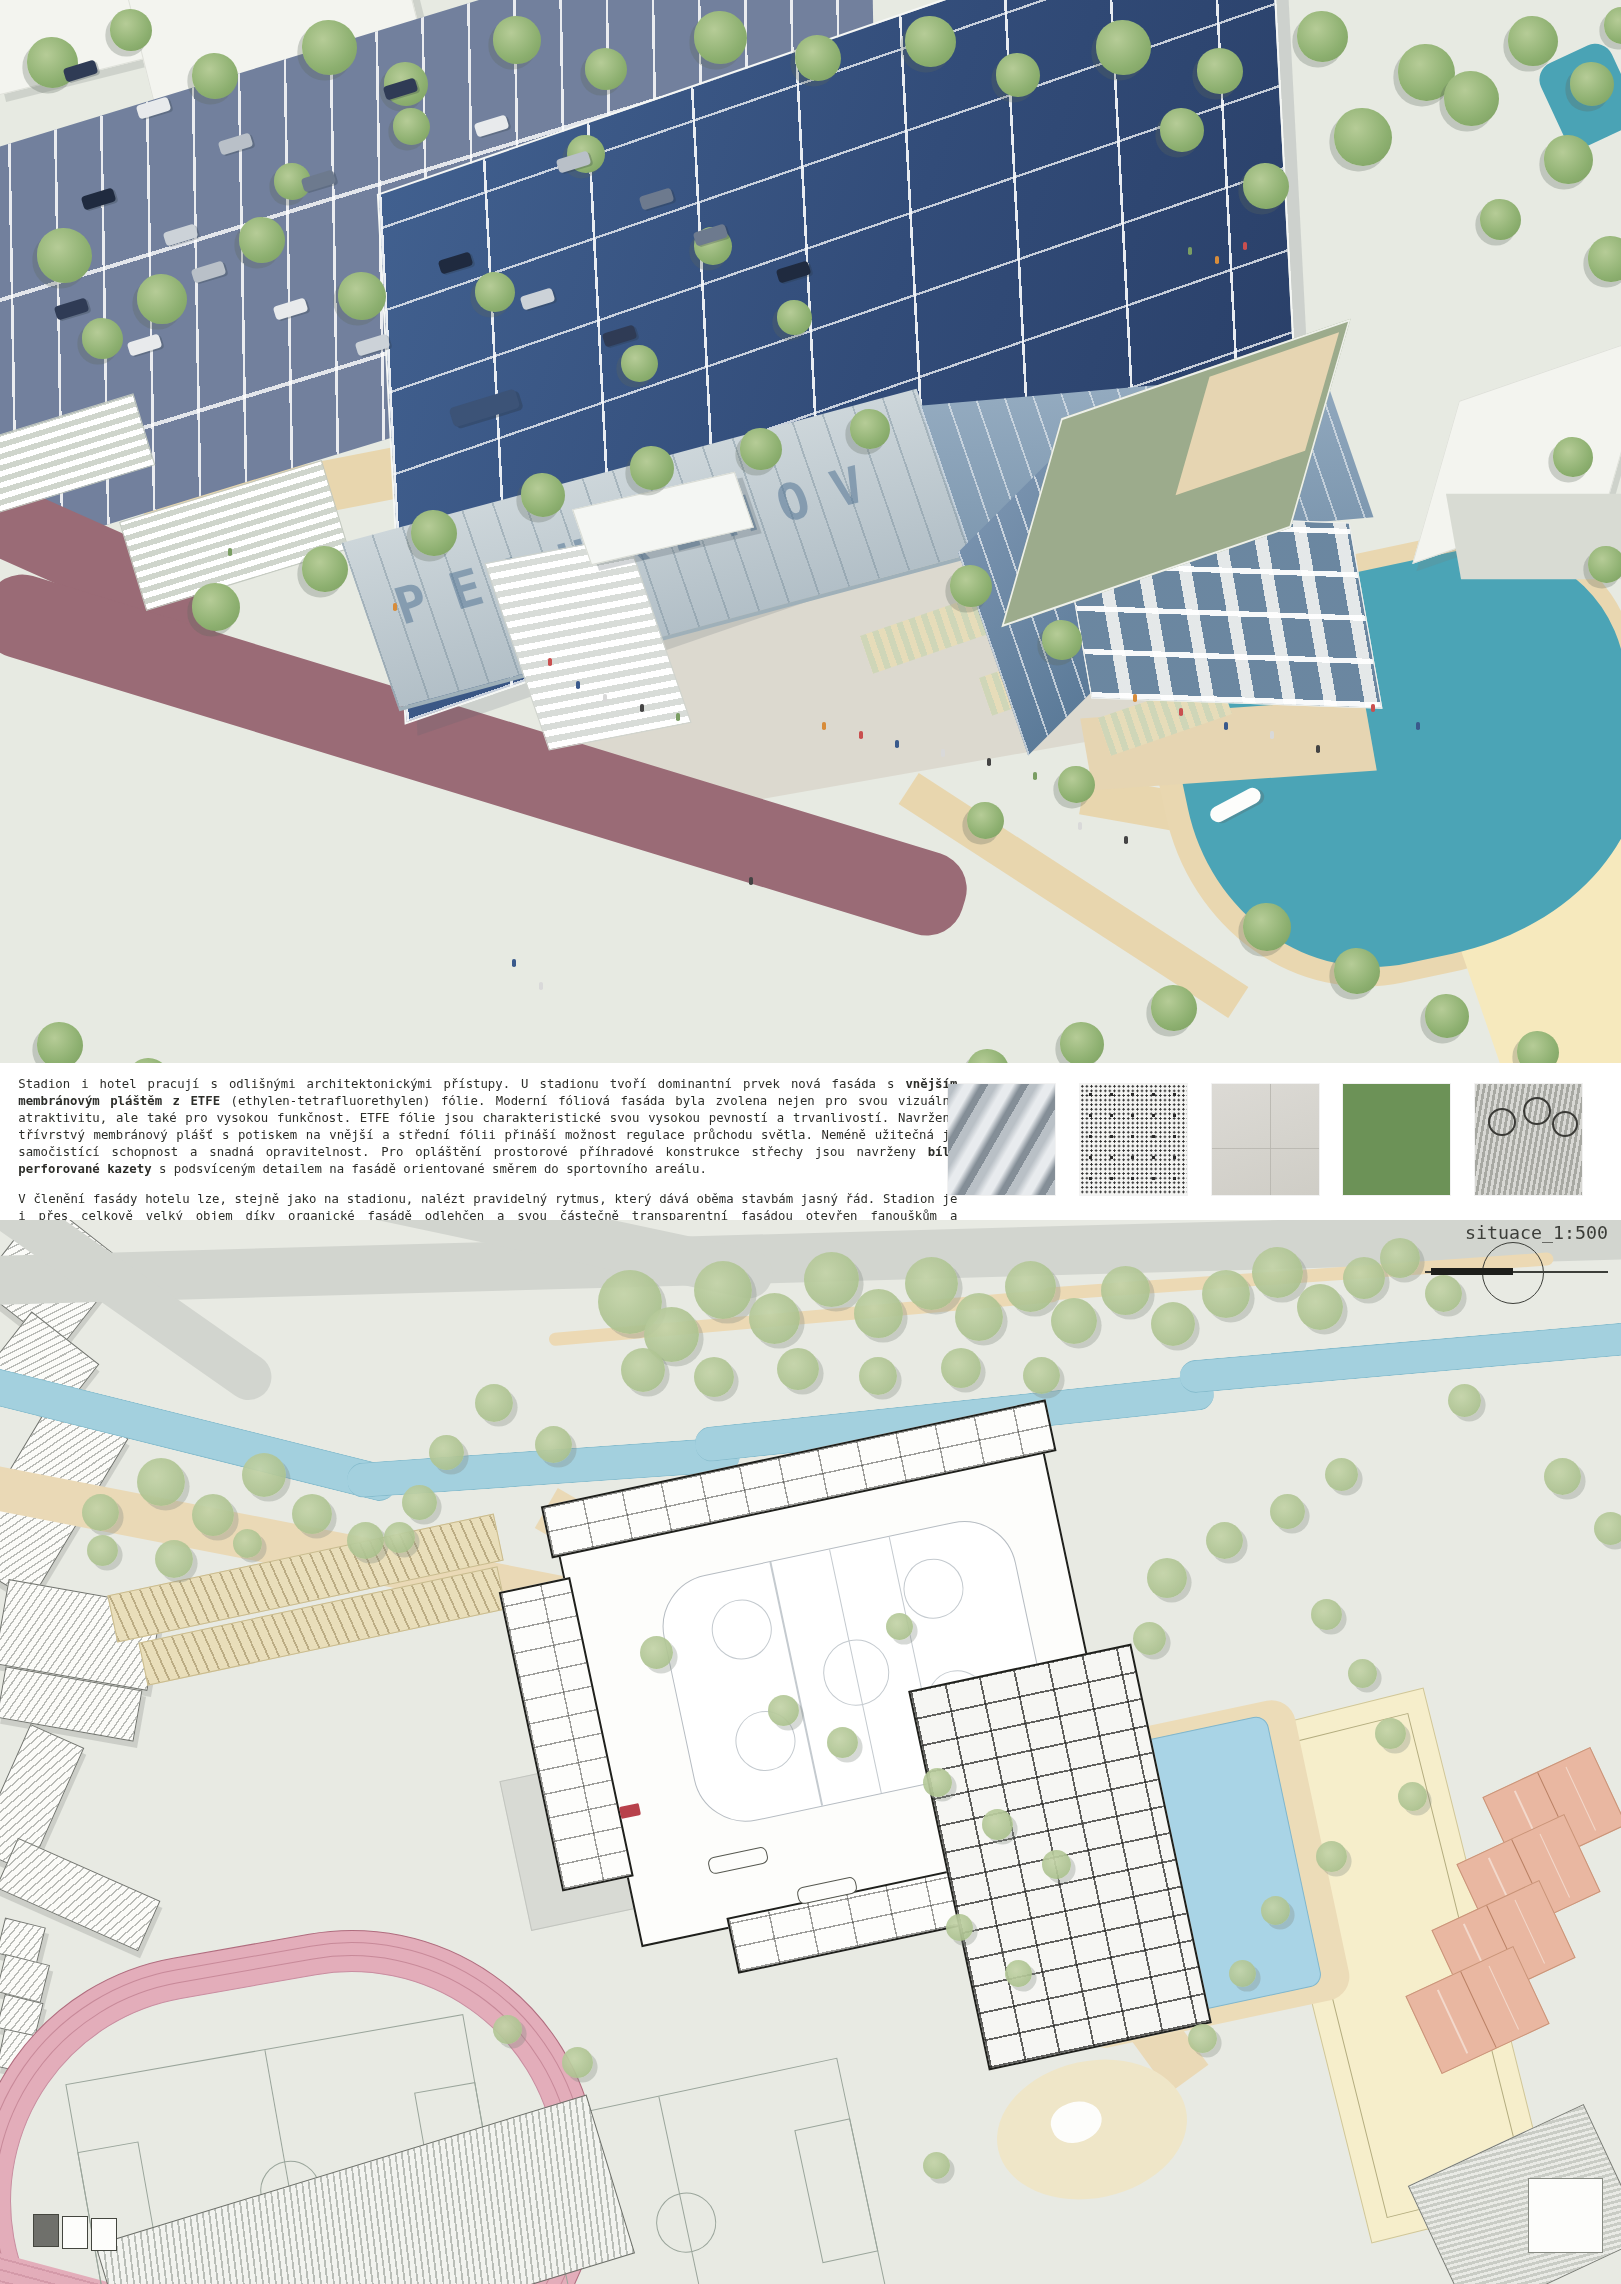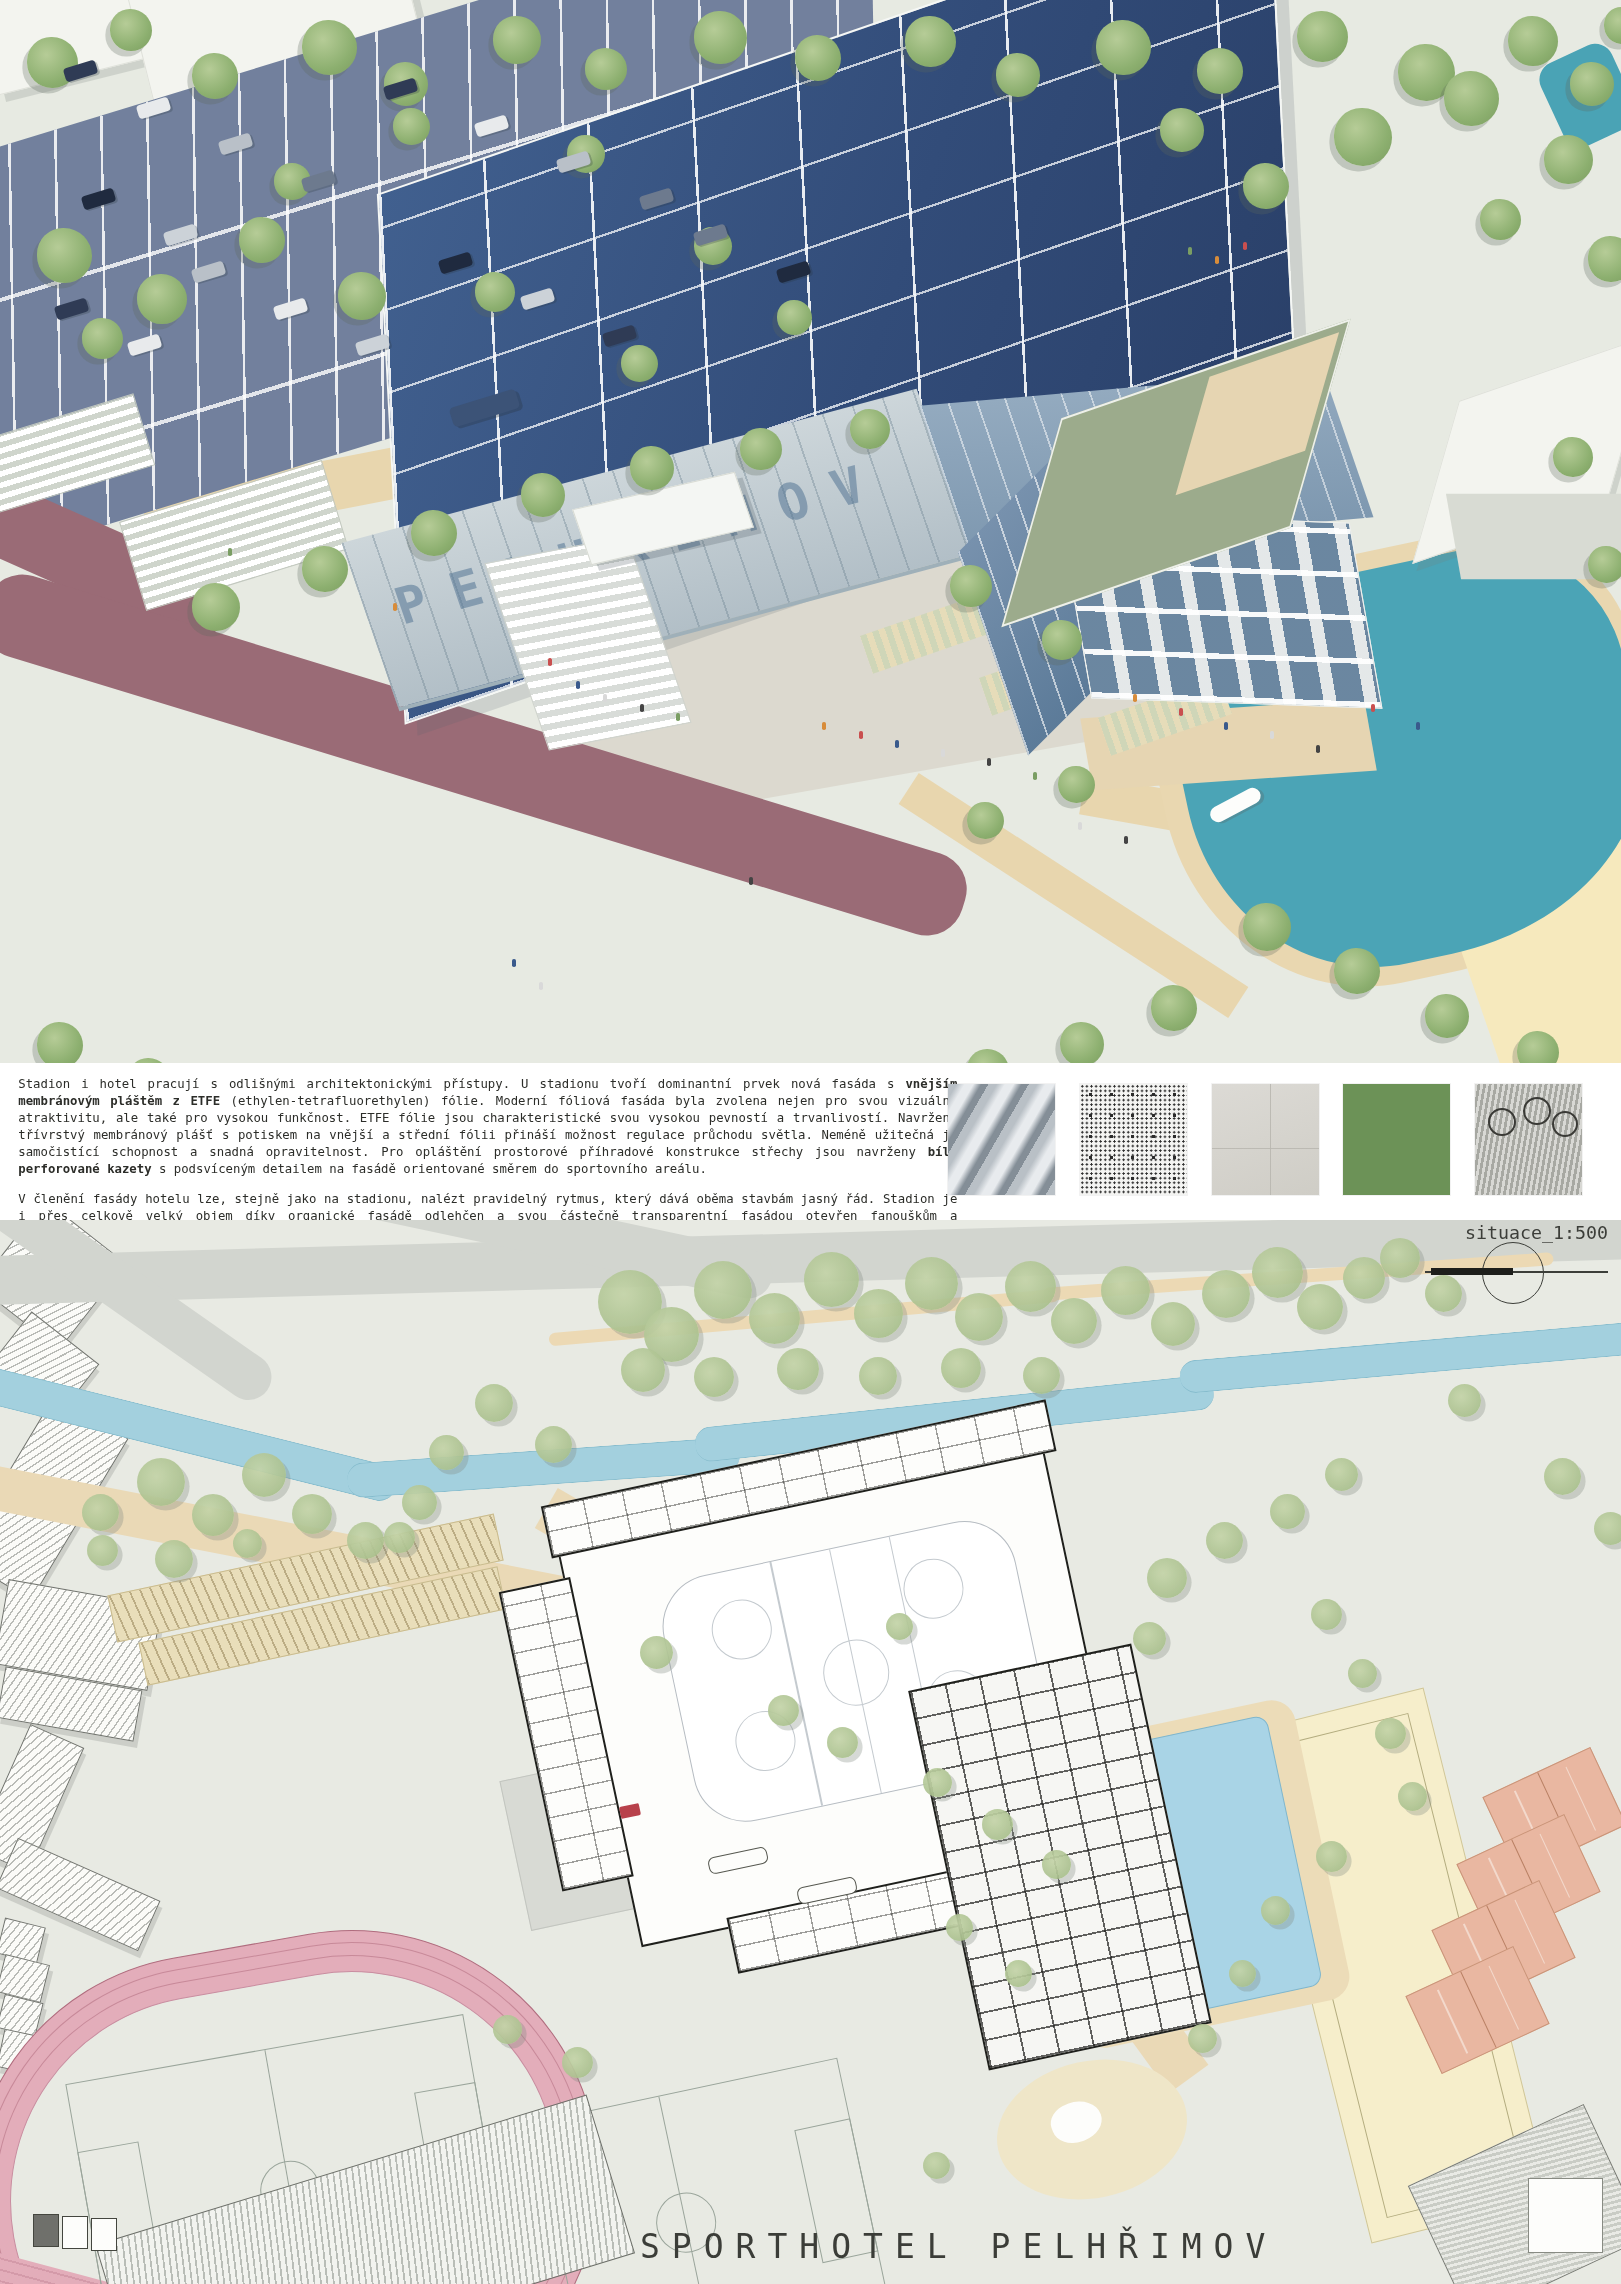--- a/index.html
+++ b/index.html
@@ -420,21 +420,20 @@
 
     <div class="legend" style="left:33px;top:994px;background:#6f706b;"></div>
     <div class="legend" style="left:62px;top:996px;background:#fdfdfb;"></div>
     <div class="legend" style="left:91px;top:998px;background:#fdfdfb;"></div>
 
     <div class="scale-label" style="left:1430px;top:1.8px;width:178px;text-align:right;">situace_1:500</div>
     <div class="northcirc" style="left:1482px;top:22px;width:60px;height:60px;"></div>
     <div class="northline" style="left:1425px;top:51px;width:183px;"></div>
     <div class="norththick" style="left:1431px;top:48px;width:82px;"></div>
 
-    <div class="title" style="left:640px;top:1007px;">SPORTHOTEL PELHŘIMOV</div>
   <div class="hb" style="left: 4.6px; top: 87px; width: 102px; height: 108px; transform: rotate(38deg);"></div>
       <div class="hb" style="left: 48px; top: 206px; width: 84px; height: 71px; transform: rotate(38deg);"></div>
       <div class="hb" style="left: 88px; top: 128px; width: 84px; height: 187px; transform: rotate(31deg);"></div>
       <div class="hb" style="left: 187px; top: 25.6px; width: 154px; height: 84px; transform: rotate(10deg);"></div>
       <div class="hb" style="left: 226px; top: 4.6px; width: 137px; height: 50px; transform: rotate(10deg);"></div>
       <div class="hb" style="left: 302px; top: 206px; width: 57px; height: 135px; transform: rotate(24deg);"></div>
       <div class="hb" style="left: 230px; top: 245px; width: 154px; height: 53px; transform: rotate(24deg);"></div>
       <div class="hb" style="left: 512px; top: 71px; width: 40px; height: 35px; transform: rotate(14deg);"></div>
       <div class="hb" style="left: 827px; top: 80px; width: 44px; height: 37px; transform: rotate(14deg);"></div>
       <div class="hb" style="left: 875px; top: 102px; width: 38px; height: 33px; transform: rotate(14deg);"></div>

